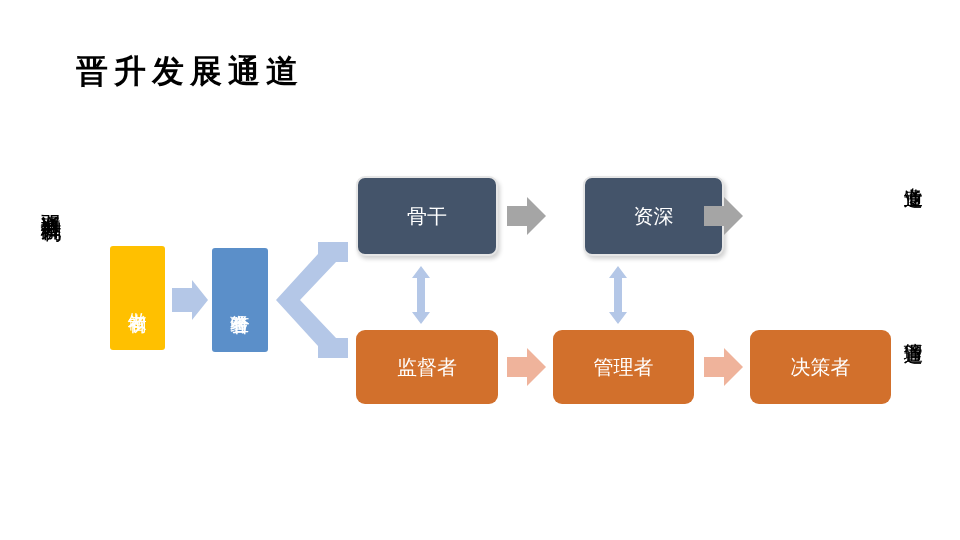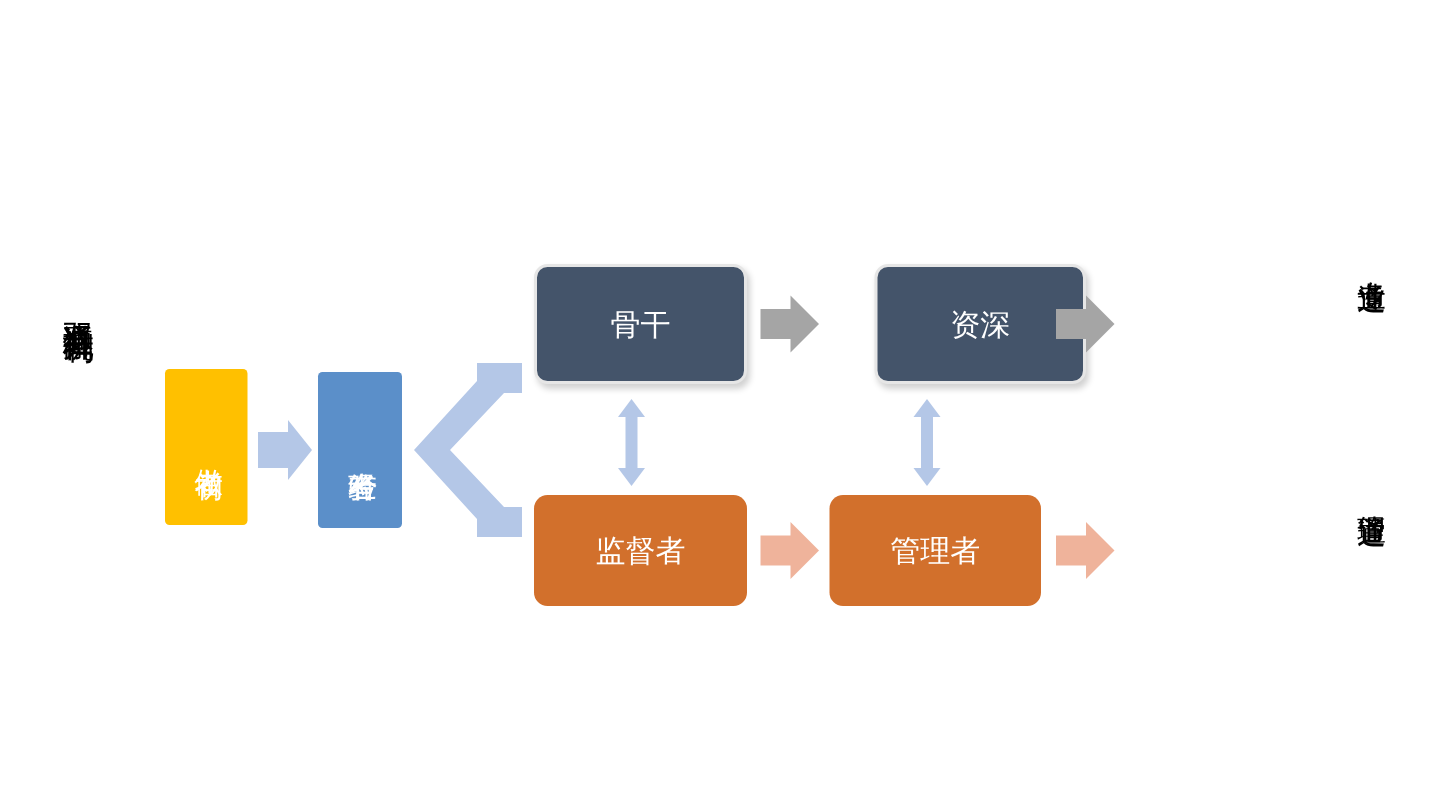--- a/index.html
+++ b/index.html
@@ -61,21 +61,20 @@
 
   
   .box {
     position: absolute;
     box-sizing: border-box;
     display: flex;
     align-items: center;
     justify-content: center;
     color: #ffffff;
     text-align: right;
-    font-family: Liberation Mono, monospace;
   }
   .box-start {
     border-radius: 3px;
     font-size: 19px;
     line-height: 1.12;
     writing-mode: vertical-rl;
     text-orientation: upright;
     letter-spacing: 0px;
   }
   #box-novice {
@@ -122,34 +121,36 @@
     width: 960px;
     height: 540px;
     pointer-events: none;
   }
 </style>
 </head>
 <body>
 
 <div id="slide">
 
+  <div id="title">晋升发展通道</div>
 
   <div class="vlabel" id="label-left">双通道晋升机制</div>
 
   <div class="vlabel" id="label-pro">专业通道</div>
   <div class="vlabel" id="label-mgmt">管理通道</div>
 
   <div class="box box-start" id="box-novice">初做者</div>
   <div class="box box-start" id="box-experienced">有经验者</div>
 
   <div class="box box-pro" id="box-backbone">骨干</div>
   <div class="box box-pro" id="box-senior">资深</div>
 
   <div class="box box-mgmt" id="box-manager">管理者</div>
   <div class="box box-mgmt" id="box-supervisor">监督者</div>
+  <div class="box box-mgmt" id="box-decider">决策者</div>
 
   <svg id="arrow-layer" viewBox="0 0 960 540">
 
     <g>
       <path d="M 172 288 L 192 288 L 192 280 L 208 300 L 192 320 L 192 312 L 172 312 Z" fill="#B4C7E7"></path>
     </g>
 
     <g>
       <path d="M 276 300
                L 318 254

